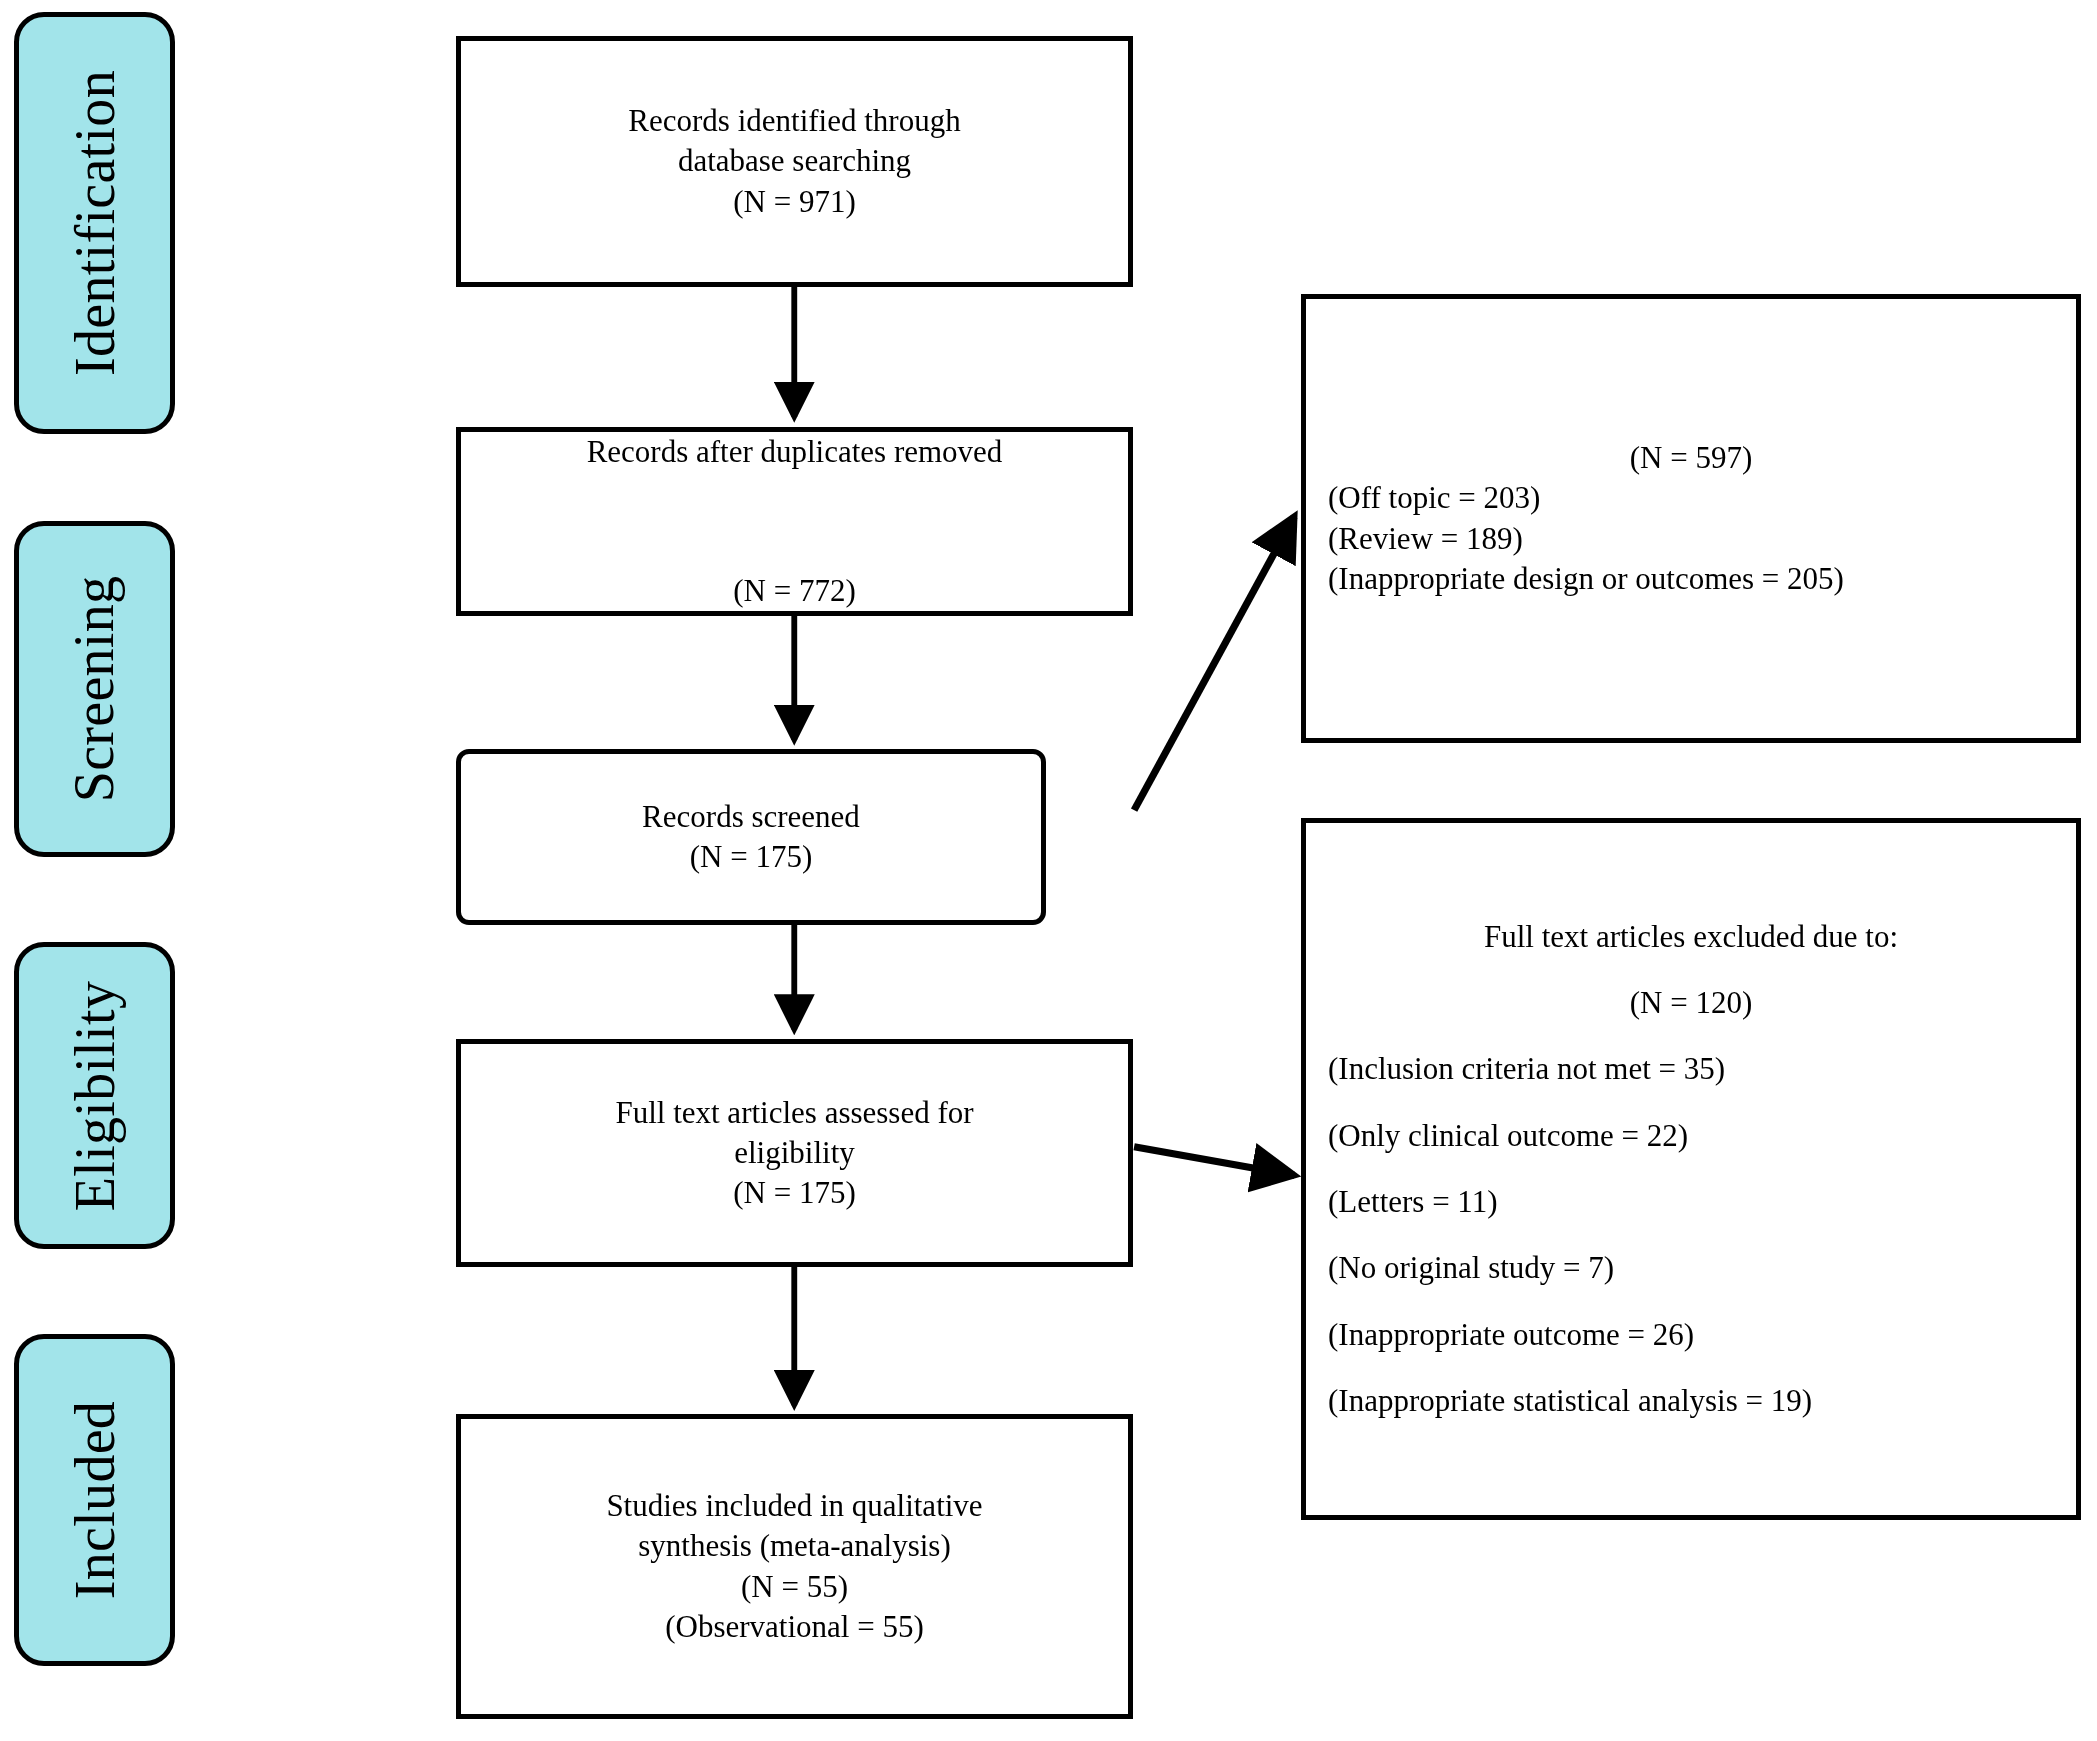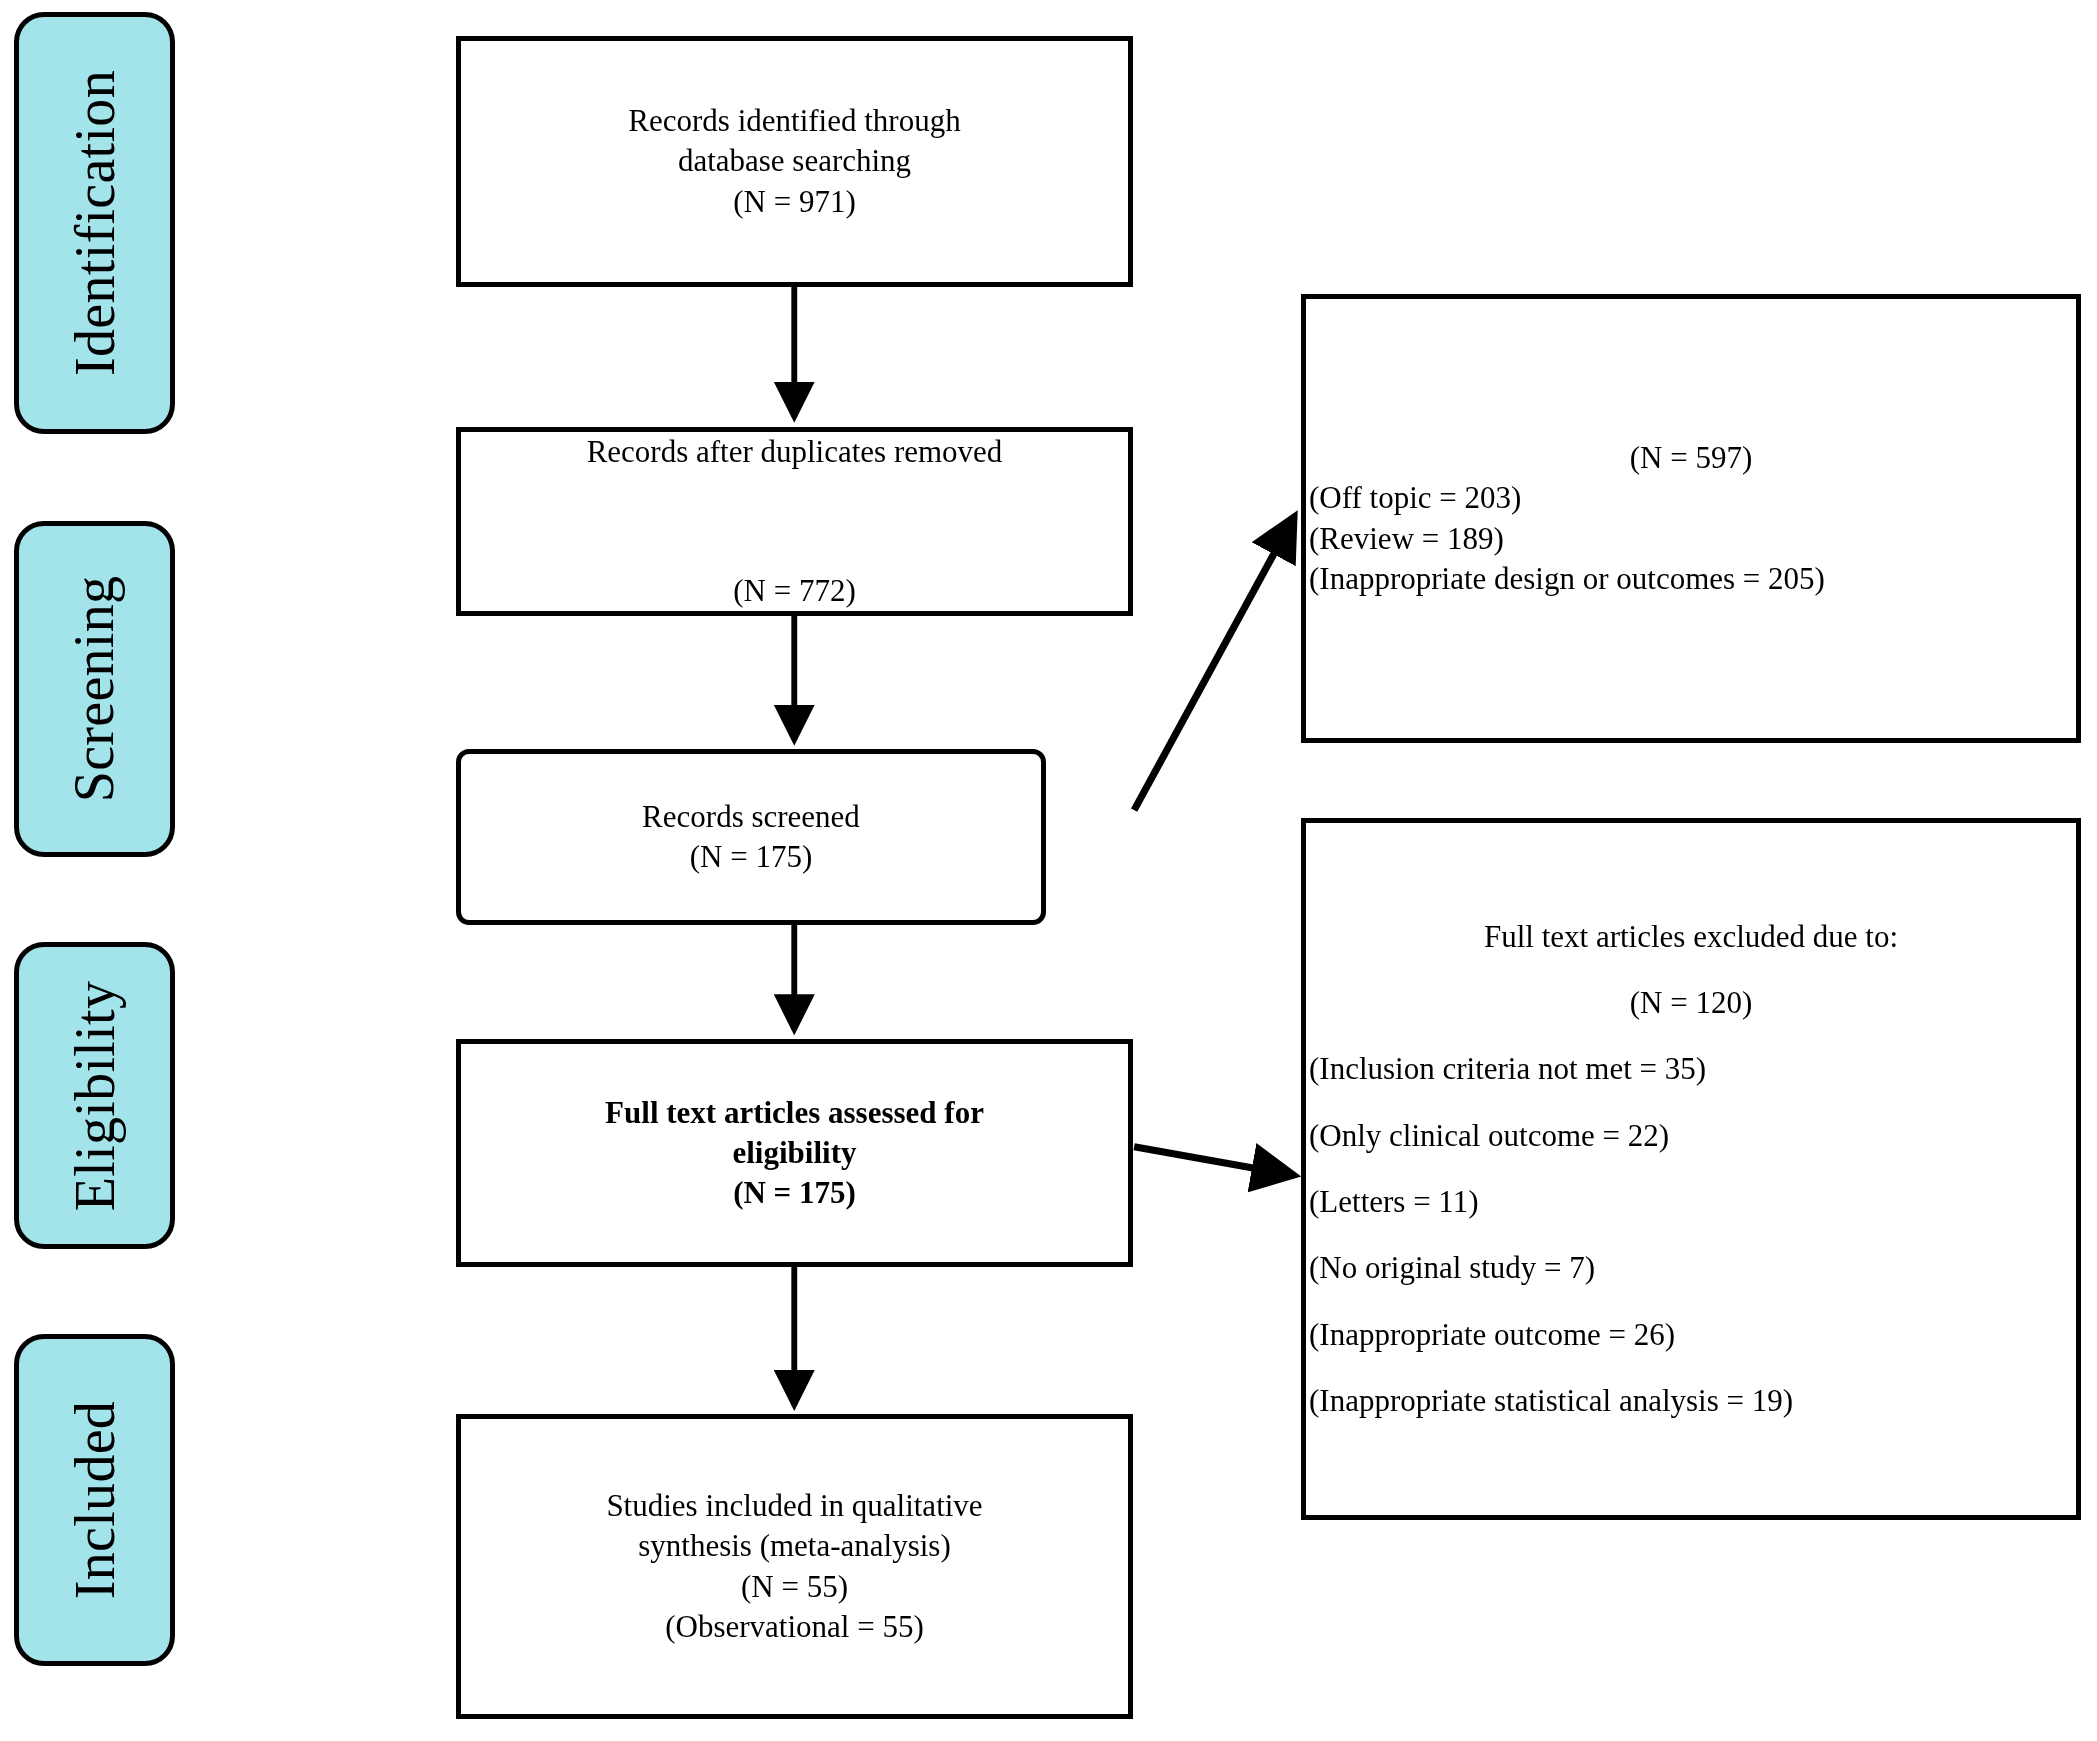--- a/index.html
+++ b/index.html
@@ -52,21 +52,21 @@
   }
   .flow-box .line {
     font-size: 31px;
     line-height: 1.30;
     white-space: nowrap;
   }
   .flow-box.centered .line { text-align: center; }
   .flow-box.mixed .line.center { text-align: center; }
   .flow-box.mixed .line.left {
     text-align: left;
-    padding-left: 3px;
+    padding-left: 22px;
   }
 
   
   #connectors {
     position: absolute;
     left: 0;
     top: 0;
     width: 2097px;
     height: 1742px;
     pointer-events: none;
@@ -102,21 +102,21 @@
   <div class="flow-box centered" style="left:456px; top:427px; width:677px; height:189px;justify-content:space-between;">
     <div class="line">Records after duplicates removed</div>
     <div class="line">(N = 772)</div>
   </div>
 
   <div class="flow-box centered" style="left:456px; top:749px; width:590px; height:176px;border-radius:13px;">
     <div class="line">Records screened</div>
     <div class="line">(N = 175)</div>
   </div>
 
-  <div class="flow-box centered" style="left:456px; top:1039px; width:677px; height:228px;font-weight:bold;">
+  <div class="flow-box centered" style="left:456px; top:1039px; width:677px; height:228px;">
     <div class="line">Full text articles assessed for</div>
     <div class="line">eligibility</div>
     <div class="line">(N = 175)</div>
   </div>
 
   <div class="flow-box centered" style="left:456px; top:1414px; width:677px; height:305px;">
     <div class="line">Studies included in qualitative</div>
     <div class="line">synthesis (meta-analysis)</div>
     <div class="line">(N = 55)</div>
     <div class="line">(Observational = 55)</div>

